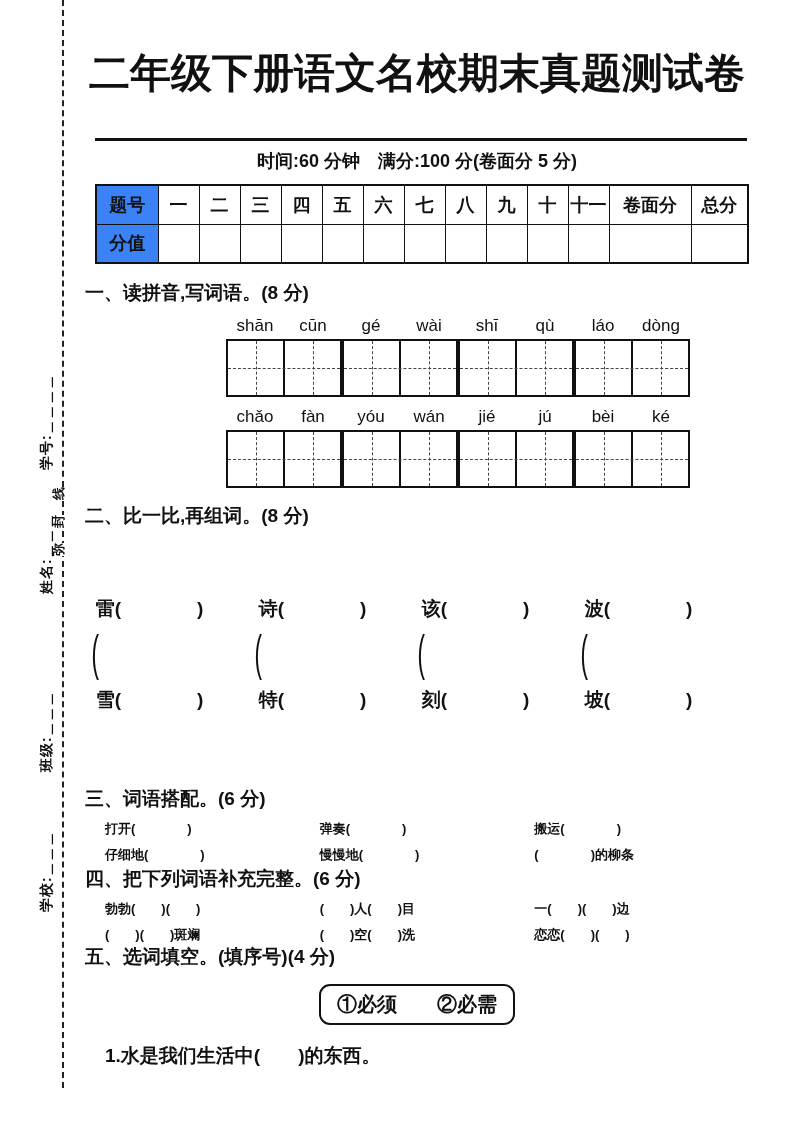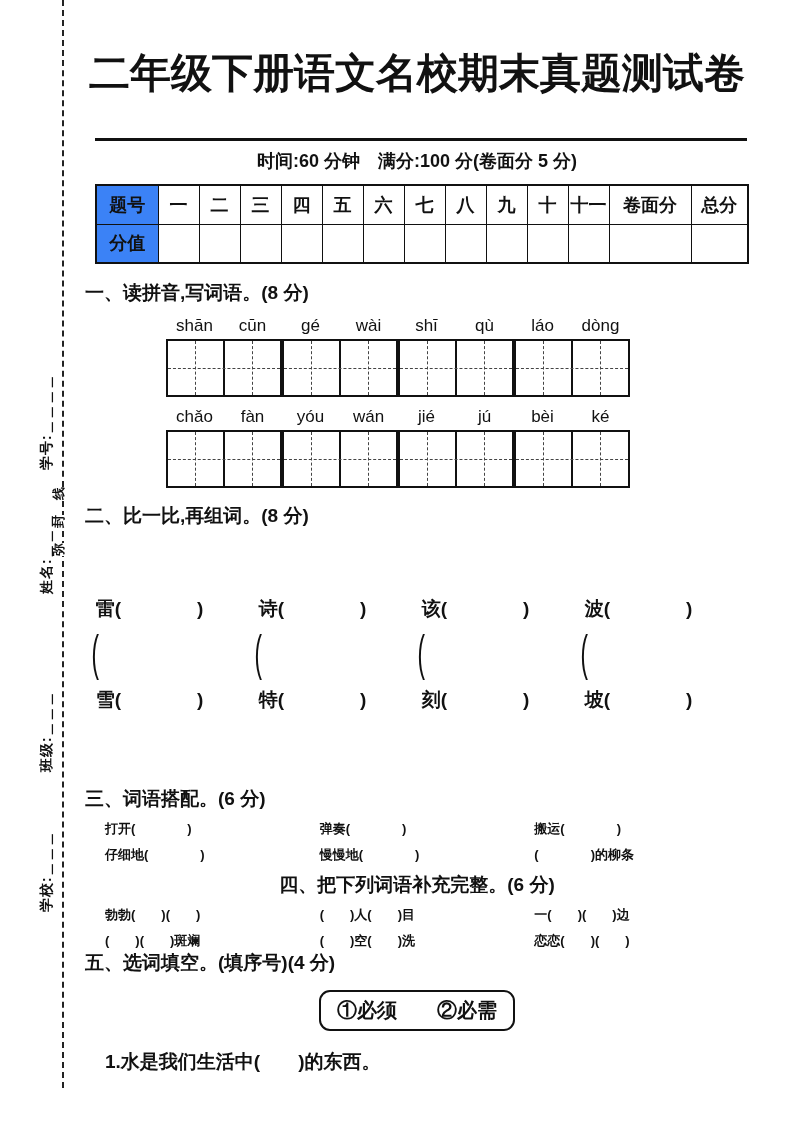--- a/index.html
+++ b/index.html
@@ -36,21 +36,21 @@
   
   table.score { margin:11px 0 0 10px; border-collapse:collapse; border:2.5px solid #111; table-layout:fixed; width:652px; }
   table.score th, table.score td {
     border:1.5px solid #111; height:39px; text-align:center;
     font-size:18px; font-weight:bold; padding:0;
   }
   table.score .hdr { background:#3b82f6; }
   
   .sec-h { font-size:19px; font-weight:bold; }
   .s1-h { margin-top:16px; }
-  .pinrow { display:flex; justify-content:center; width:585px; margin:10px 0 0 20px; }
+  .pinrow { display:flex; justify-content:flex-end; width:585px; margin:10px 0 0 20px; }
   .pblock { width:116px; }
   .pinyin { display:flex; font-size:17px; font-weight:normal; margin-bottom:3px; }
   .pinyin span { flex:1; text-align:center; }
   .wgrid { position:relative; display:flex; width:116px; height:58px; border:2px solid #111; }
   .wgrid .sq { flex:1; position:relative; }
   .wgrid .sq:first-child { border-right:2px solid #111; }
   .wgrid .sq::after {
     content:""; position:absolute; left:50%; top:0; bottom:0;
     border-left:1.5px dashed #444;
   }
@@ -59,21 +59,21 @@
     border-top:1.5px dashed #444;
   }
   .s2-h { margin-top:15px; }
   .pairrow { display:flex; margin:4px 0 0 12px; }
   .pair { width:164px; display:flex; align-items:center; }
   .brace { display:inline-block; font-size:50px; font-weight:300; transform:scaleX(.45); margin:-4px -8px 0 -10px; }
   .pwords { font-size:19px; font-weight:bold; line-height:1.6; white-space:pre; }
   .s3-h { margin-top:10px; }
   .trio { display:flex; margin:8px 0 0 20px; font-size:13px; font-weight:bold; white-space:pre; }
   .trio .cell { width:225px; }
-  .s4-h { margin-top:8px;text-align:center; }
+  .s4-h { margin-top:2px; }
   .s5-h { }
   .choicebox-wrap { display:flex; justify-content:center; margin-top:14px; }
   .choicebox {
     border:2.5px solid #111; border-radius:11px; padding:5px 16px;
     font-size:20px; font-weight:bold; white-space:pre;
   }
   .fillitem { margin:6px 0 0 20px; font-size:19px; font-weight:bold; white-space:pre; line-height:1.55; }
   .fi-first { margin-top:16px; }
 </style>
 </head>

